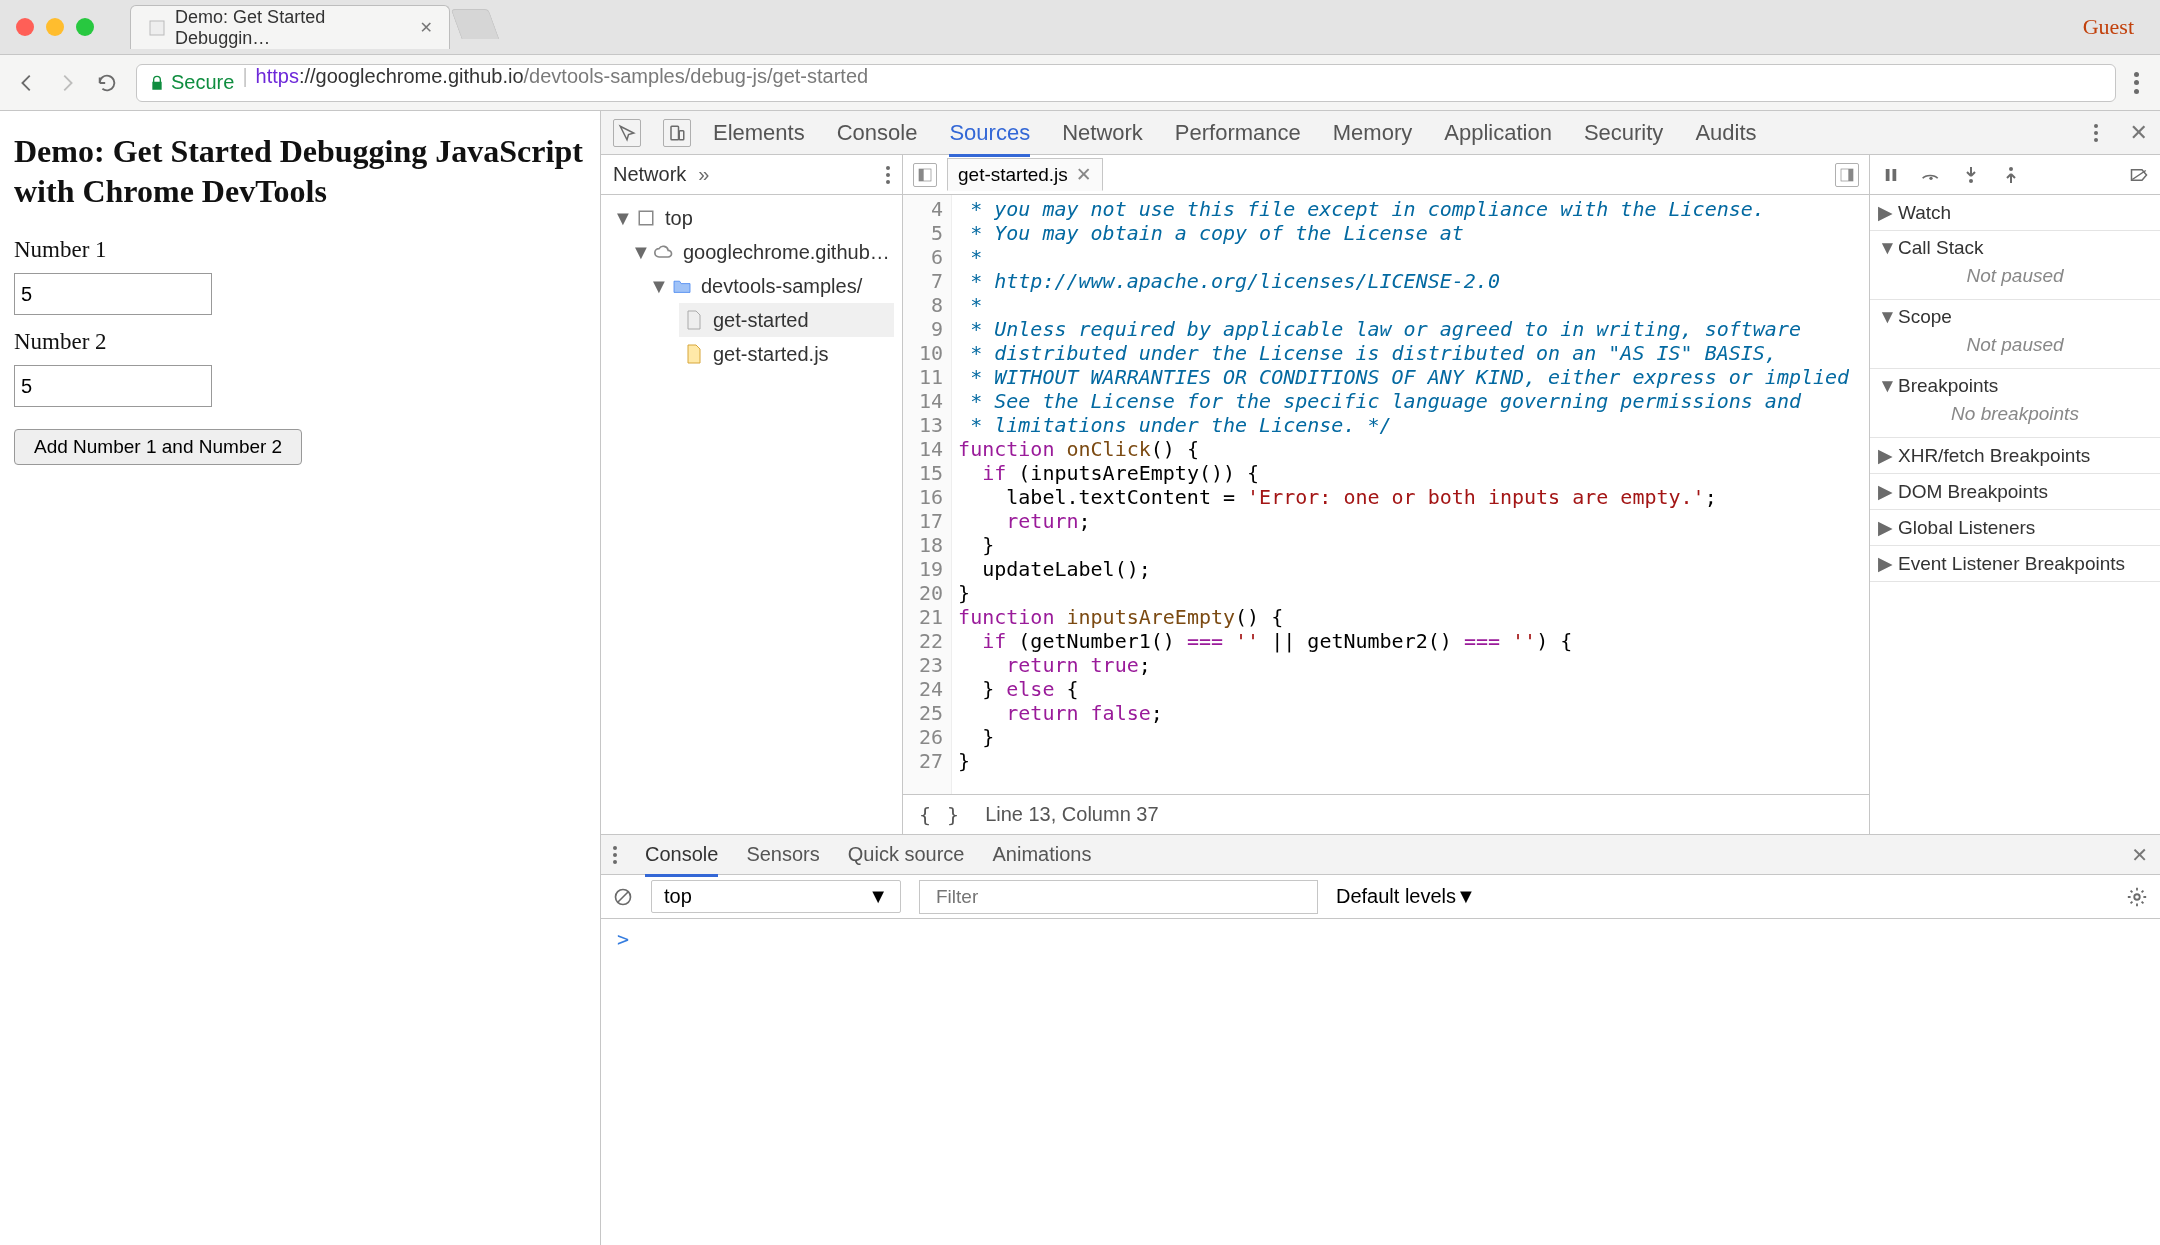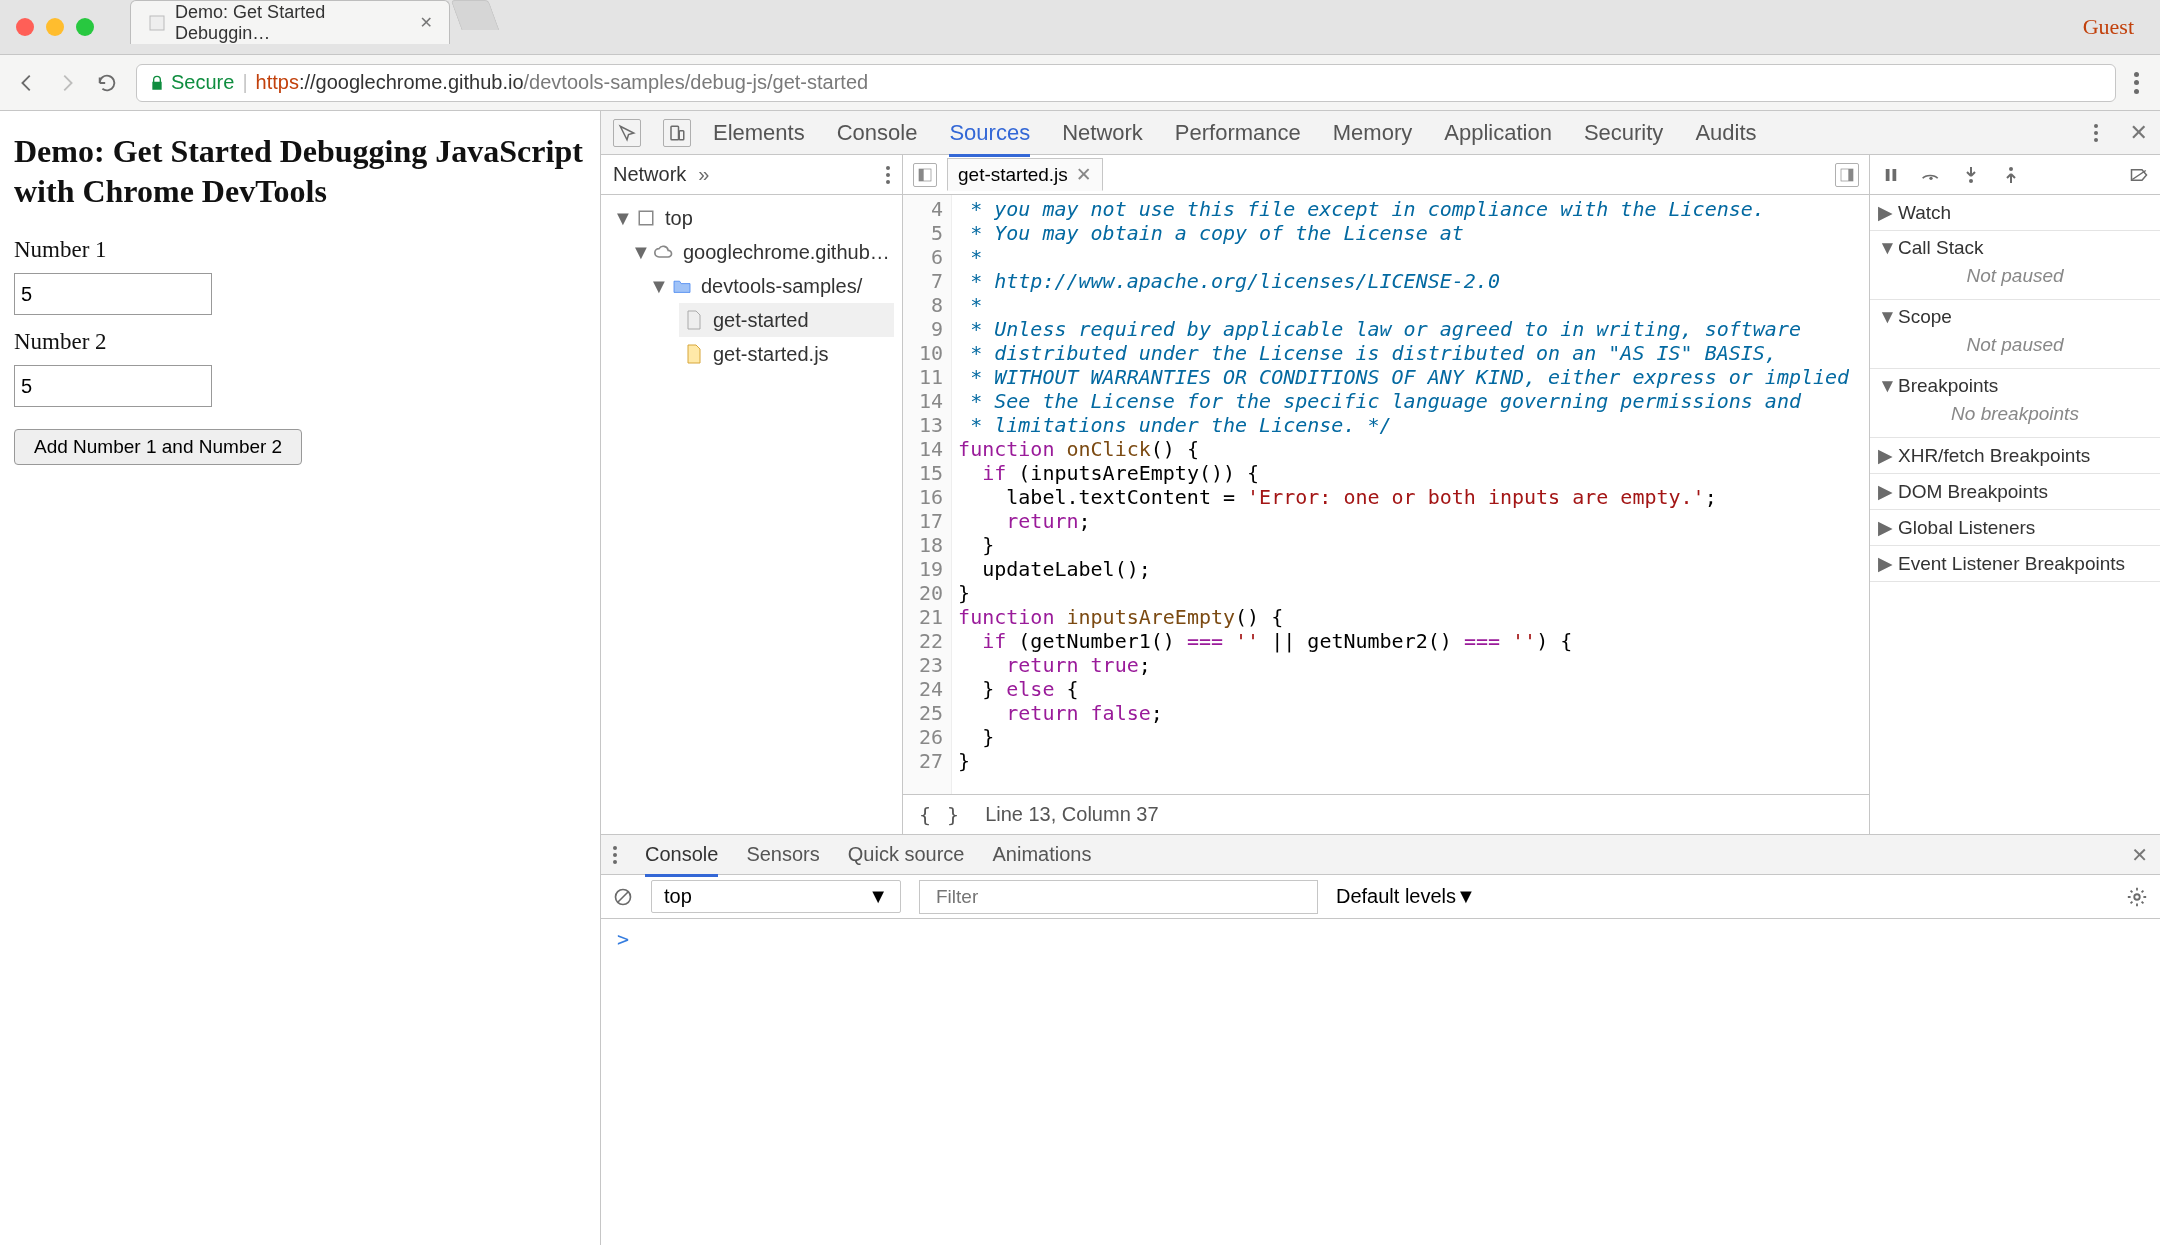--- a/index.html
+++ b/index.html
@@ -4,35 +4,35 @@
 <style>
   * { box-sizing: border-box; margin: 0; padding: 0; }
   html, body { width: 2160px; height: 1245px; font-family: "Helvetica Neue", Arial, sans-serif; background: #fff; overflow: hidden; }
 
   
   .mac-chrome { height: 55px; background: #e4e4e4; border-bottom: 1px solid #c6c6c6; display: flex; align-items: center; padding: 0 16px; gap: 12px; position: relative; }
   .traffic-lights { display: flex; gap: 12px; }
   .tl { width: 18px; height: 18px; border-radius: 50%; }
   .tl.red { background: #ff5f57; } .tl.yellow { background: #ffbd2e; } .tl.green { background: #28c840; }
 
-  .tabs-bar { display: flex; margin-left: 24px; height: 100%; align-items: flex-start; }
+  .tabs-bar { display: flex; margin-left: 24px; height: 100%; align-items: center; }
   .browser-tab { height: 44px; padding: 0 16px; display: flex; align-items: center; gap: 8px; background: #f5f5f4; border: 1px solid #bdbdbd; border-bottom: none; border-radius: 6px 6px 0 0; font-size: 18px; color:#333; max-width: 320px; position: relative; }
   .browser-tab .favicon { width: 22px; height: 22px; display:flex;align-items:center;justify-content:center; }
   .browser-tab .close { margin-left: 8px; color:#777; font-size:16px; }
   .new-tab { width: 38px; height: 30px; margin-left: 6px; margin-bottom: 6px; background:#d6d6d6; border-radius: 4px 4px 0 0; transform: skewX(20deg); border:1px solid #c6c6c6; border-bottom:none;}
   .guest { margin-left: auto; font-size: 22px; color:#c2410c; padding-right:10px;font-family:Liberation Serif, serif;}
 
   
   .addr-bar { height: 56px; background:#f5f5f4; border-bottom:1px solid #c6c6c6; display:flex; align-items:center; padding:0 16px; gap:18px; }
   .nav-btn { width:22px; height:22px; display:flex;align-items:center;justify-content:center; color:#6b6b6b; }
   .nav-btn.disabled { opacity:0.4; }
-  .url-box { flex:1; height:38px; background:#fff; border:1px solid #c6c6c6; border-radius:6px; display:flex; align-items:center; padding:0 12px; gap:8px; font-size:20px; color:#333; overflow:hidden;}
+  .url-box { flex:1; height:38px; background:#fff; border:1px solid #c6c6c6; border-radius:6px; display:flex; padding:0 12px; gap:8px; font-size:20px; color:#333; overflow:hidden;}
   .secure { color:#0f8d3f; font-size:20px; display:flex;align-items:center; gap:6px;}
   .lock { width:16px; height:16px; }
-  .url-text .scheme { color:#c2410c; }
+  .url-text .scheme { color:#6d28d9; }
   .url-text .path  { color:#7a7a7a; }
   .addr-menu { width:10px; height:22px; display:flex;flex-direction:column;justify-content:space-between; }
   .addr-menu span{ width:5px;height:5px;background:#6b6b6b;border-radius:50%;}
 
   
   .main { display:flex; height: calc(1245px - 55px - 56px); }
   .page-pane { width: 600px; padding: 20px 14px; color:#111; }
   .page-pane h1 { font-family: Georgia, "Times New Roman", serif; font-weight:700; font-size:32px; line-height:1.25; margin-bottom: 26px; }
   .form-label { font-family: Georgia, serif; font-size:23px; margin: 14px 0 10px; }
   .form-input { width: 198px; height:42px; font-size:20px; padding:4px 6px; border:1px solid #999; background:#fff; display:block;}

